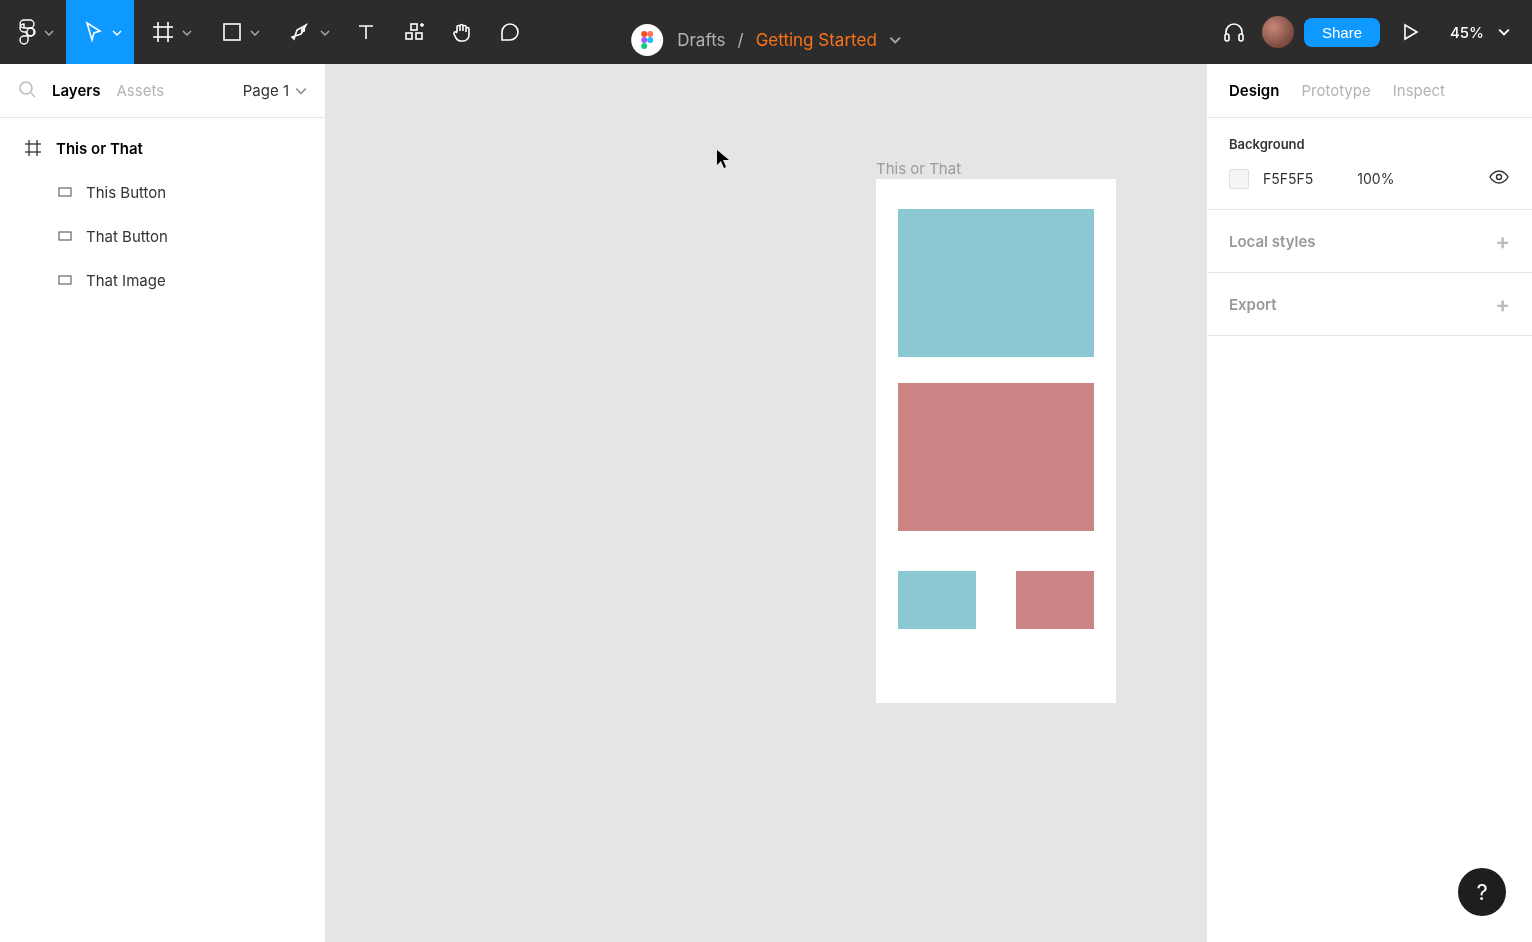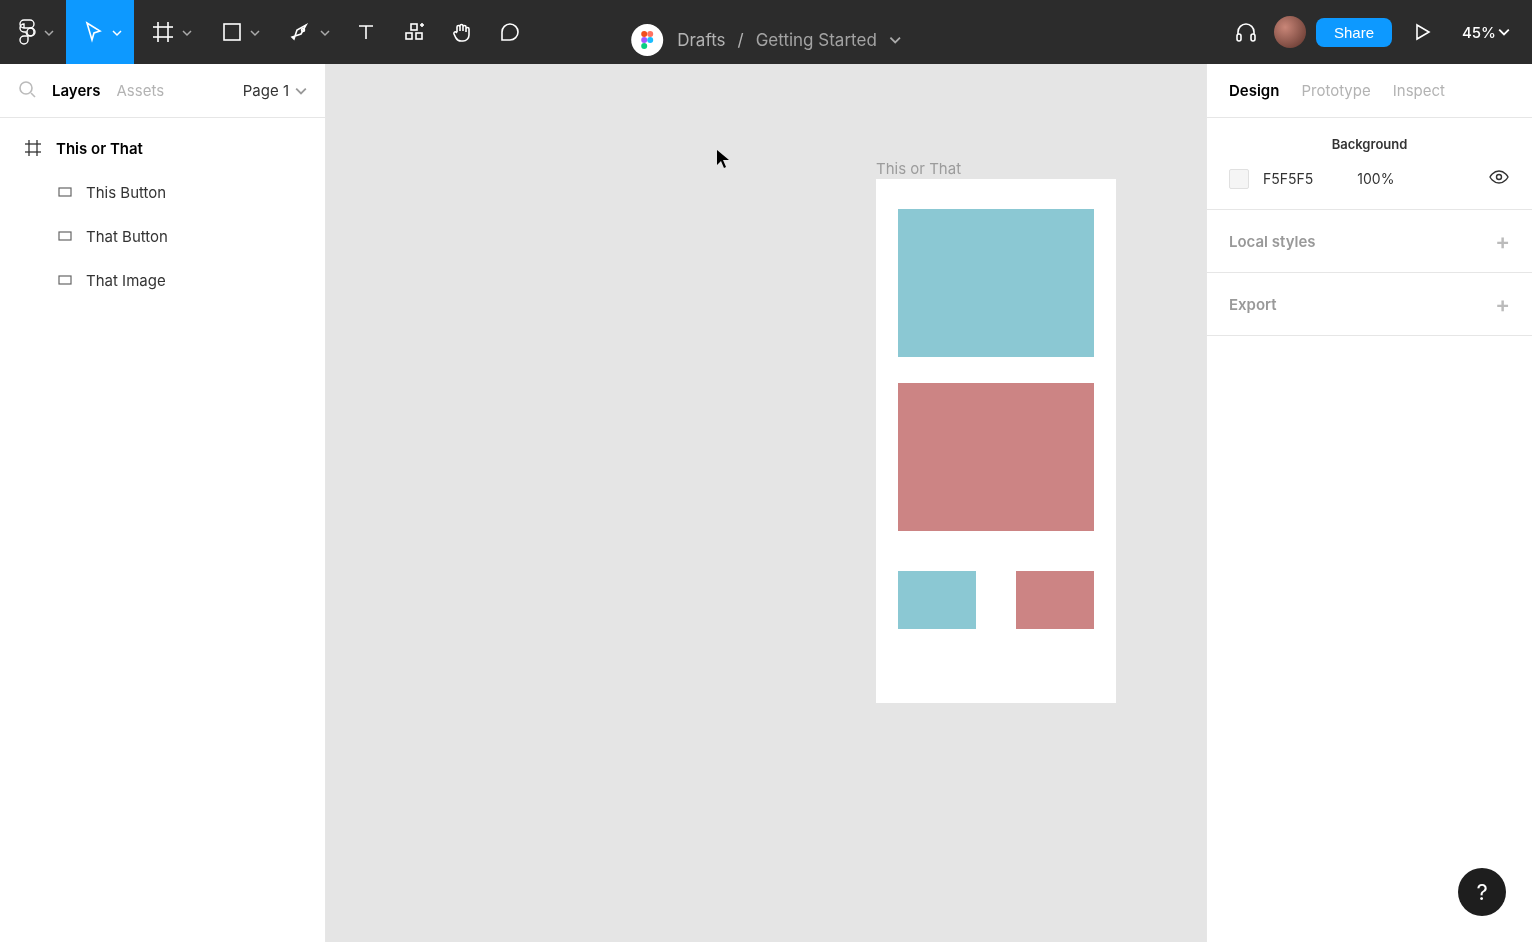--- a/index.html
+++ b/index.html
@@ -78,21 +78,21 @@
   }
   .figma-doc-logo {
     width: 32px; height: 32px;
     border-radius: 50%;
     background: #fff;
     display: flex; align-items: center; justify-content: center;
   }
   .breadcrumb { display: flex; align-items: center; gap: 12px; font-size: 17px; }
   .bc-muted { color: var(--toolbar-muted); }
   .bc-sep { color: var(--toolbar-muted); }
-  .bc-title { color: #a3a3a3; }
+  .bc-title { color: #f97316; }
   .toolbar .right {
     margin-left: auto;
     display: flex;
     align-items: center;
     gap: 10px;
     padding-right: 22px;
   }
   .avatar {
     width: 32px; height: 32px;
     border-radius: 50%;
@@ -103,21 +103,21 @@
     color: #fff;
     font-weight: 500;
     font-size: 15px;
     padding: 6px 18px;
     border-radius: 8px;
     border: none;
     cursor: pointer;
     text-align: right;
   }
   .play-btn { width: 40px; display:flex; align-items:center; justify-content:center; color: #fff; cursor:pointer;}
-  .zoom { display:flex; align-items:center; gap:2px; color:#fff; font-size:15px; font-weight:500; cursor:pointer; padding-left:10px;}
+  .zoom { display:flex; align-items:center; gap:14px; color:#fff; font-size:15px; font-weight:500; cursor:pointer; padding-left:10px;}
 
   
   .body {
     flex: 1;
     display: flex;
     height: calc(942px - 64px);
   }
   .left-panel {
     width: 326px;
     background: var(--sidebar-bg);
@@ -189,21 +189,20 @@
   .img-mid   { left: 22px; top: 204px; width: 196px; height: 148px; background: #cc8484; }
   .btn-left  { left: 22px;  top: 392px; width: 78px; height: 58px; background: #8bc8d3; }
   .btn-right { left: 140px; top: 392px; width: 78px; height: 58px; background: #cc8484; }
 
   .right-panel {
     width: 326px;
     background: var(--sidebar-bg);
     border-left: 1px solid var(--divider);
     display:flex;
     flex-direction:column;
-    text-align:center;
   }
   .right-tabs {
     height: 54px;
     display:flex;
     align-items:center;
     gap: 22px;
     padding: 0 22px;
     border-bottom: 1px solid var(--divider);
     font-size:15px;
   }

